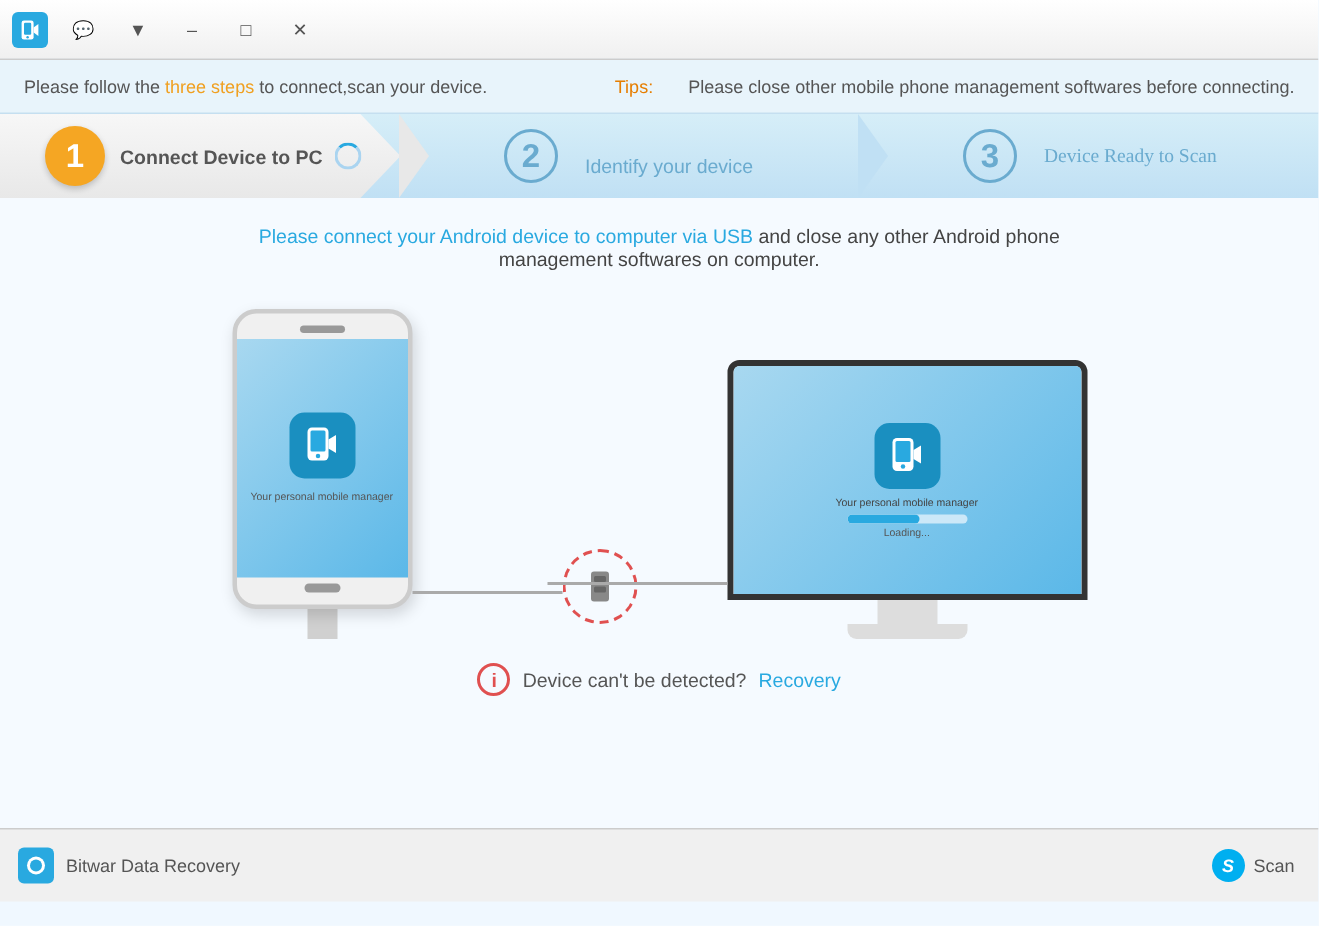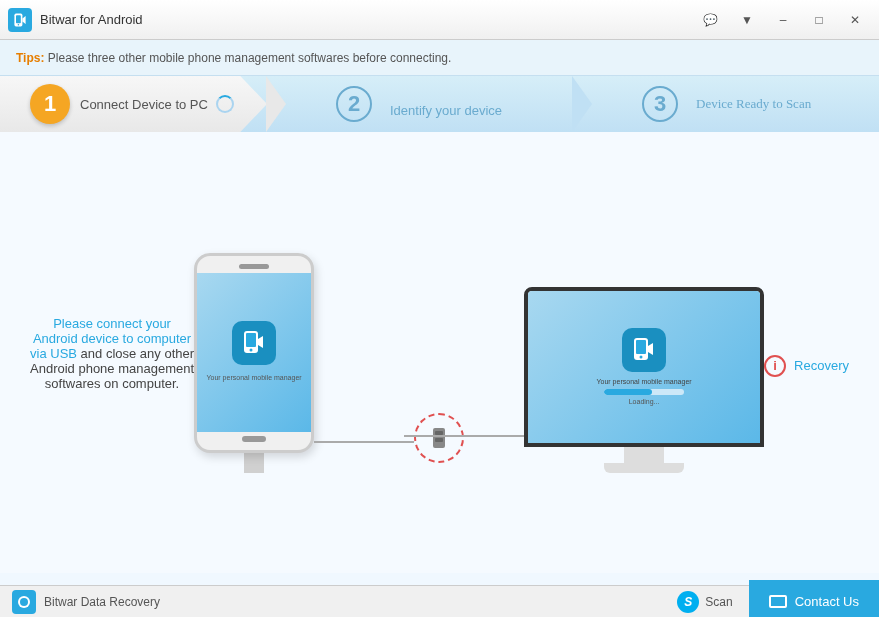--- a/index.html
+++ b/index.html
@@ -39,21 +39,21 @@
       border-bottom: 1px solid #c5dff0;
       display: flex;
       align-items: center;
       padding: 0 16px;
       font-size: 12px;
       color: #555;
     }
     .info-bar-left { flex: 1; }
     .info-bar-link { color: #f0a020; }
     .info-bar-right { color: #555; }
-    .info-bar-tips { color: #e67e00; font-weight: bold; margin-right: 0; }
+    .info-bar-tips { color: #e67e00; font-weight: normal; margin-right: 20px; }
 
     
     .steps-bar {
       height: 56px;
       background: linear-gradient(to bottom, #d6eef8, #c0e0f4);
       display: flex;
       align-items: center;
       position: relative;
     }
     .step {
@@ -80,21 +80,21 @@
     .step-number-active {
       background: #f5a623;
       color: white;
       box-shadow: 0 2px 4px rgba(0,0,0,0.2);
     }
     .step-number-inactive {
       color: #6aabcf;
       font-size: 24px;
     }
     .step-label { font-size: 13px; color: #555; }
-    .step-active .step-label { font-weight: 400; }
+    .step-active .step-label { font-weight: 700; }
     .step-spinner {
       margin-left: 8px;
       width: 18px; height: 18px;
       border: 2px solid #aad4f0;
       border-top: 2px solid #29a9e0;
       border-radius: 50%;
       animation: spin 1s linear infinite;
     }
     @keyframes spin { to { transform: rotate(360deg); } }
     .connect-text {
@@ -254,27 +254,27 @@
       color: #555;
     }
     .detection-link {
       color: #29a9e0;
       text-decoration: none;
       font-size: 13px;
     }
 
     
     .bottom-bar {
-      height: 32px;
+      height: 49px;
       background: #f0f0f0;
       border-top: 1px solid #ccc;
       display: flex;
       align-items: center;
       position: absolute;
-      bottom: 0;
+      bottom: 16px;
       left: 0;
       right: 0;
     }
     .bottom-left {
       display: flex;
       align-items: center;
       padding: 0 12px;
       gap: 8px;
       flex: 1;
     }
@@ -316,21 +316,21 @@
       align-items: center;
       gap: 8px;
     }
 
     
     .content-wrapper {
       padding: 10px 30px 0;
       background: #f5faff;
       height: calc(617px - 40px - 36px - 56px - 44px);
       display: flex;
-      flex-direction: row;
+      flex-direction: column;
       align-items: center;
     }
 
     
     .illus-wrapper {
       display: flex;
       align-items: flex-end;
       justify-content: center;
       gap: 60px;
       position: relative;
@@ -342,33 +342,35 @@
 
 <div class="title-bar">
   <div class="title-bar-icon">
     <svg viewBox="0 0 20 20" fill="white">
         <rect x="3" y="2" width="10" height="16" rx="2" fill="white"></rect>
         <rect x="5" y="4" width="6" height="10" rx="1" fill="#29a9e0"></rect>
         <circle cx="8" cy="16" r="1" fill="#29a9e0"></circle>
         <path d="M13 8 L17 5 L17 15 L13 12 Z" fill="white"></path>
       </svg>
   </div>
-  <span class="title-bar-title">Bitwar for Android</span>
   <div class="title-bar-controls">
     <button class="title-bar-btn">💬</button>
     <button class="title-bar-btn">▼</button>
     <button class="title-bar-btn">–</button>
     <button class="title-bar-btn">□</button>
     <button class="title-bar-btn close">✕</button>
   </div>
 </div>
 
 <div class="info-bar">
+  <div class="info-bar-left">
+    <span>Please follow the </span><span class="info-bar-link">three steps</span><span> to connect,scan your device.</span>
+  </div>
   <div class="info-bar-right">
-    <span class="info-bar-tips">Tips:</span><span> Please three other mobile phone management softwares before connecting.</span>
+    <span class="info-bar-tips">Tips:</span><span> Please close other mobile phone management softwares before connecting.</span>
   </div>
 </div>
 
 <div class="steps-bar">
 
   <div class="step step-active" style="max-width:300px; padding-left:10px;">
     <div class="step-number step-number-active">1</div>
     <span class="step-label">Connect Device to PC</span>
     <div class="step-spinner"></div>
   </div>
@@ -449,37 +451,32 @@
       </div>
       <div class="monitor-stand-neck"></div>
       <div class="monitor-stand-base"></div>
 
       <div style="position:absolute; bottom:36px; left:-120px; width:120px; height:2px; background:#aaa;"></div>
     </div>
   </div>
 
   <div class="detection-row" style="margin-top:16px;">
     <div class="detection-icon">i</div>
+    <span class="detection-text">Device can't be detected?</span>
     <a class="detection-link">Recovery</a>
   </div>
 </div>
 
 <div class="bottom-bar">
   <div class="bottom-left">
     <div class="bottom-app-icon">
       <svg width="14" height="14" viewBox="0 0 14 14" fill="white">
         <circle cx="7" cy="7" r="6" fill="white"></circle>
         <circle cx="7" cy="7" r="4" fill="#29a9e0"></circle>
       </svg>
     </div>
     <span class="bottom-app-label">Bitwar Data Recovery</span>
   </div>
   <div class="bottom-skype">
     <div class="skype-icon" style="font-family:sans-serif; font-style:italic;">S</div>
     <span class="skype-label">Scan</span>
   </div>
-  <button class="contact-us-btn">
-    <span style="display:inline-block; width:18px; height:13px; border:2px solid white; border-radius:2px; position:relative; overflow:hidden;">
-      <span style="position:absolute; top:0; left:0; right:0; height:7px; border-bottom:2px solid white; clip-path:polygon(0 0, 50% 60%, 100% 0);"></span>
-    </span>
-    <span>Contact Us</span>
-  </button>
 </div>
 
 </body></html>

